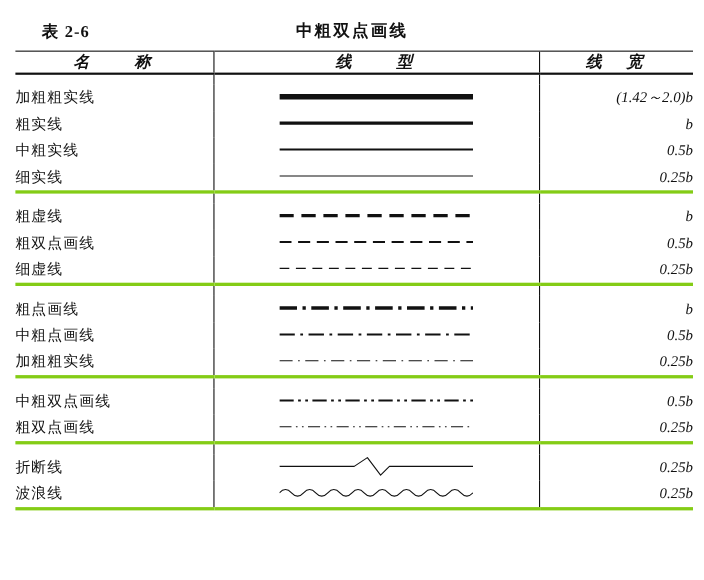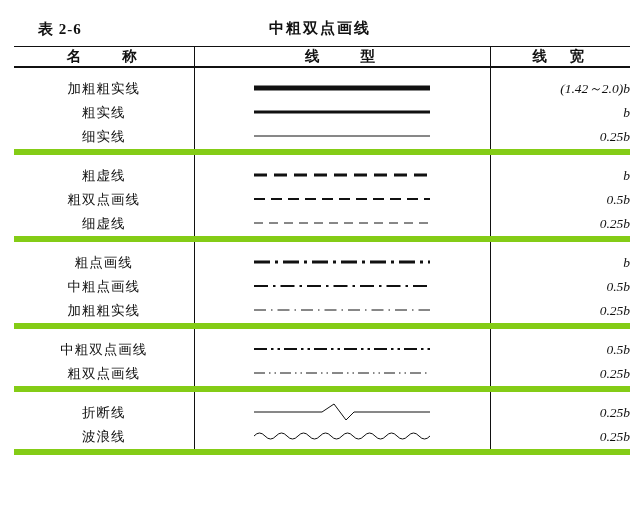--- a/index.html
+++ b/index.html
@@ -59,49 +59,50 @@
   .col-line { width: 296px; }
   .col-width { width: 140px; }
 
   thead th {
     font-size: 14.5px;
     font-weight: 700;
     letter-spacing: 4px;
     padding: 5px 0 6px 0;
     text-align: center;
     border-bottom: 2px solid #111;
+    font-style: italic;
   }
   thead th.vl { border-left: 1px solid #111; margin-top: 45px; }
   thead tr.top th { border-top: 1px solid #111; }
 
   tbody td {
     vertical-align: middle;
     height: 24px;
     font-size: 13.5px;
   }
   td.name {
-    text-align: center;
+    text-align: left;
     padding-right: 26px;
     letter-spacing: 1px;
     white-space: nowrap;
   }
   td.sample {
     border-left: 1px solid #111;
     border-right: 1px solid #111;
     padding: 0 0 0 0;
     text-align: center;
   }
   td.width {
     text-align: right;
     font-family: "Liberation Serif", serif;
     font-size: 13.5px;
     font-style: italic;
   }
   tr.group-end td {
-    border-bottom: 6px solid #84cc16;
+    border-bottom: 3px solid #84cc16;
   }
   tr.spacer td {
     height: 9px;
   }
   tr.spacer td.sample { border-left: 1px solid #111; border-right: 1px solid #111; }
 
   
   .lw {
     display: inline-block;
     position: relative;
@@ -153,20 +154,27 @@
                 </svg></span></span></td>
           <td class="width">(1.42～2.0)b</td>
         </tr>
         <tr class="">
           <td class="name">粗实线</td>
           <td class="sample"><span class="lw"><span class="seg"><svg width="176" height="18" viewBox="0 0 176 18">
                   <line x1="0" y1="9" x2="176" y2="9" stroke="#111111" stroke-width="3" stroke-linecap="butt"></line>
                 </svg></span></span></td>
           <td class="width">b</td>
         </tr>
+        <tr class="">
+          <td class="name">中粗实线</td>
+          <td class="sample"><span class="lw"><span class="seg"><svg width="176" height="18" viewBox="0 0 176 18">
+                  <line x1="0" y1="9" x2="176" y2="9" stroke="#111111" stroke-width="1.8" stroke-linecap="butt"></line>
+                </svg></span></span></td>
+          <td class="width">0.5b</td>
+        </tr>
         <tr class="group-end">
           <td class="name">细实线</td>
           <td class="sample"><span class="lw"><span class="seg"><svg width="176" height="18" viewBox="0 0 176 18">
                   <line x1="0" y1="9" x2="176" y2="9" stroke="#111111" stroke-width="1" stroke-linecap="butt"></line>
                 </svg></span></span></td>
           <td class="width">0.25b</td>
         </tr>
         <tr class="spacer">
           <td></td>
           <td class="sample"></td>

